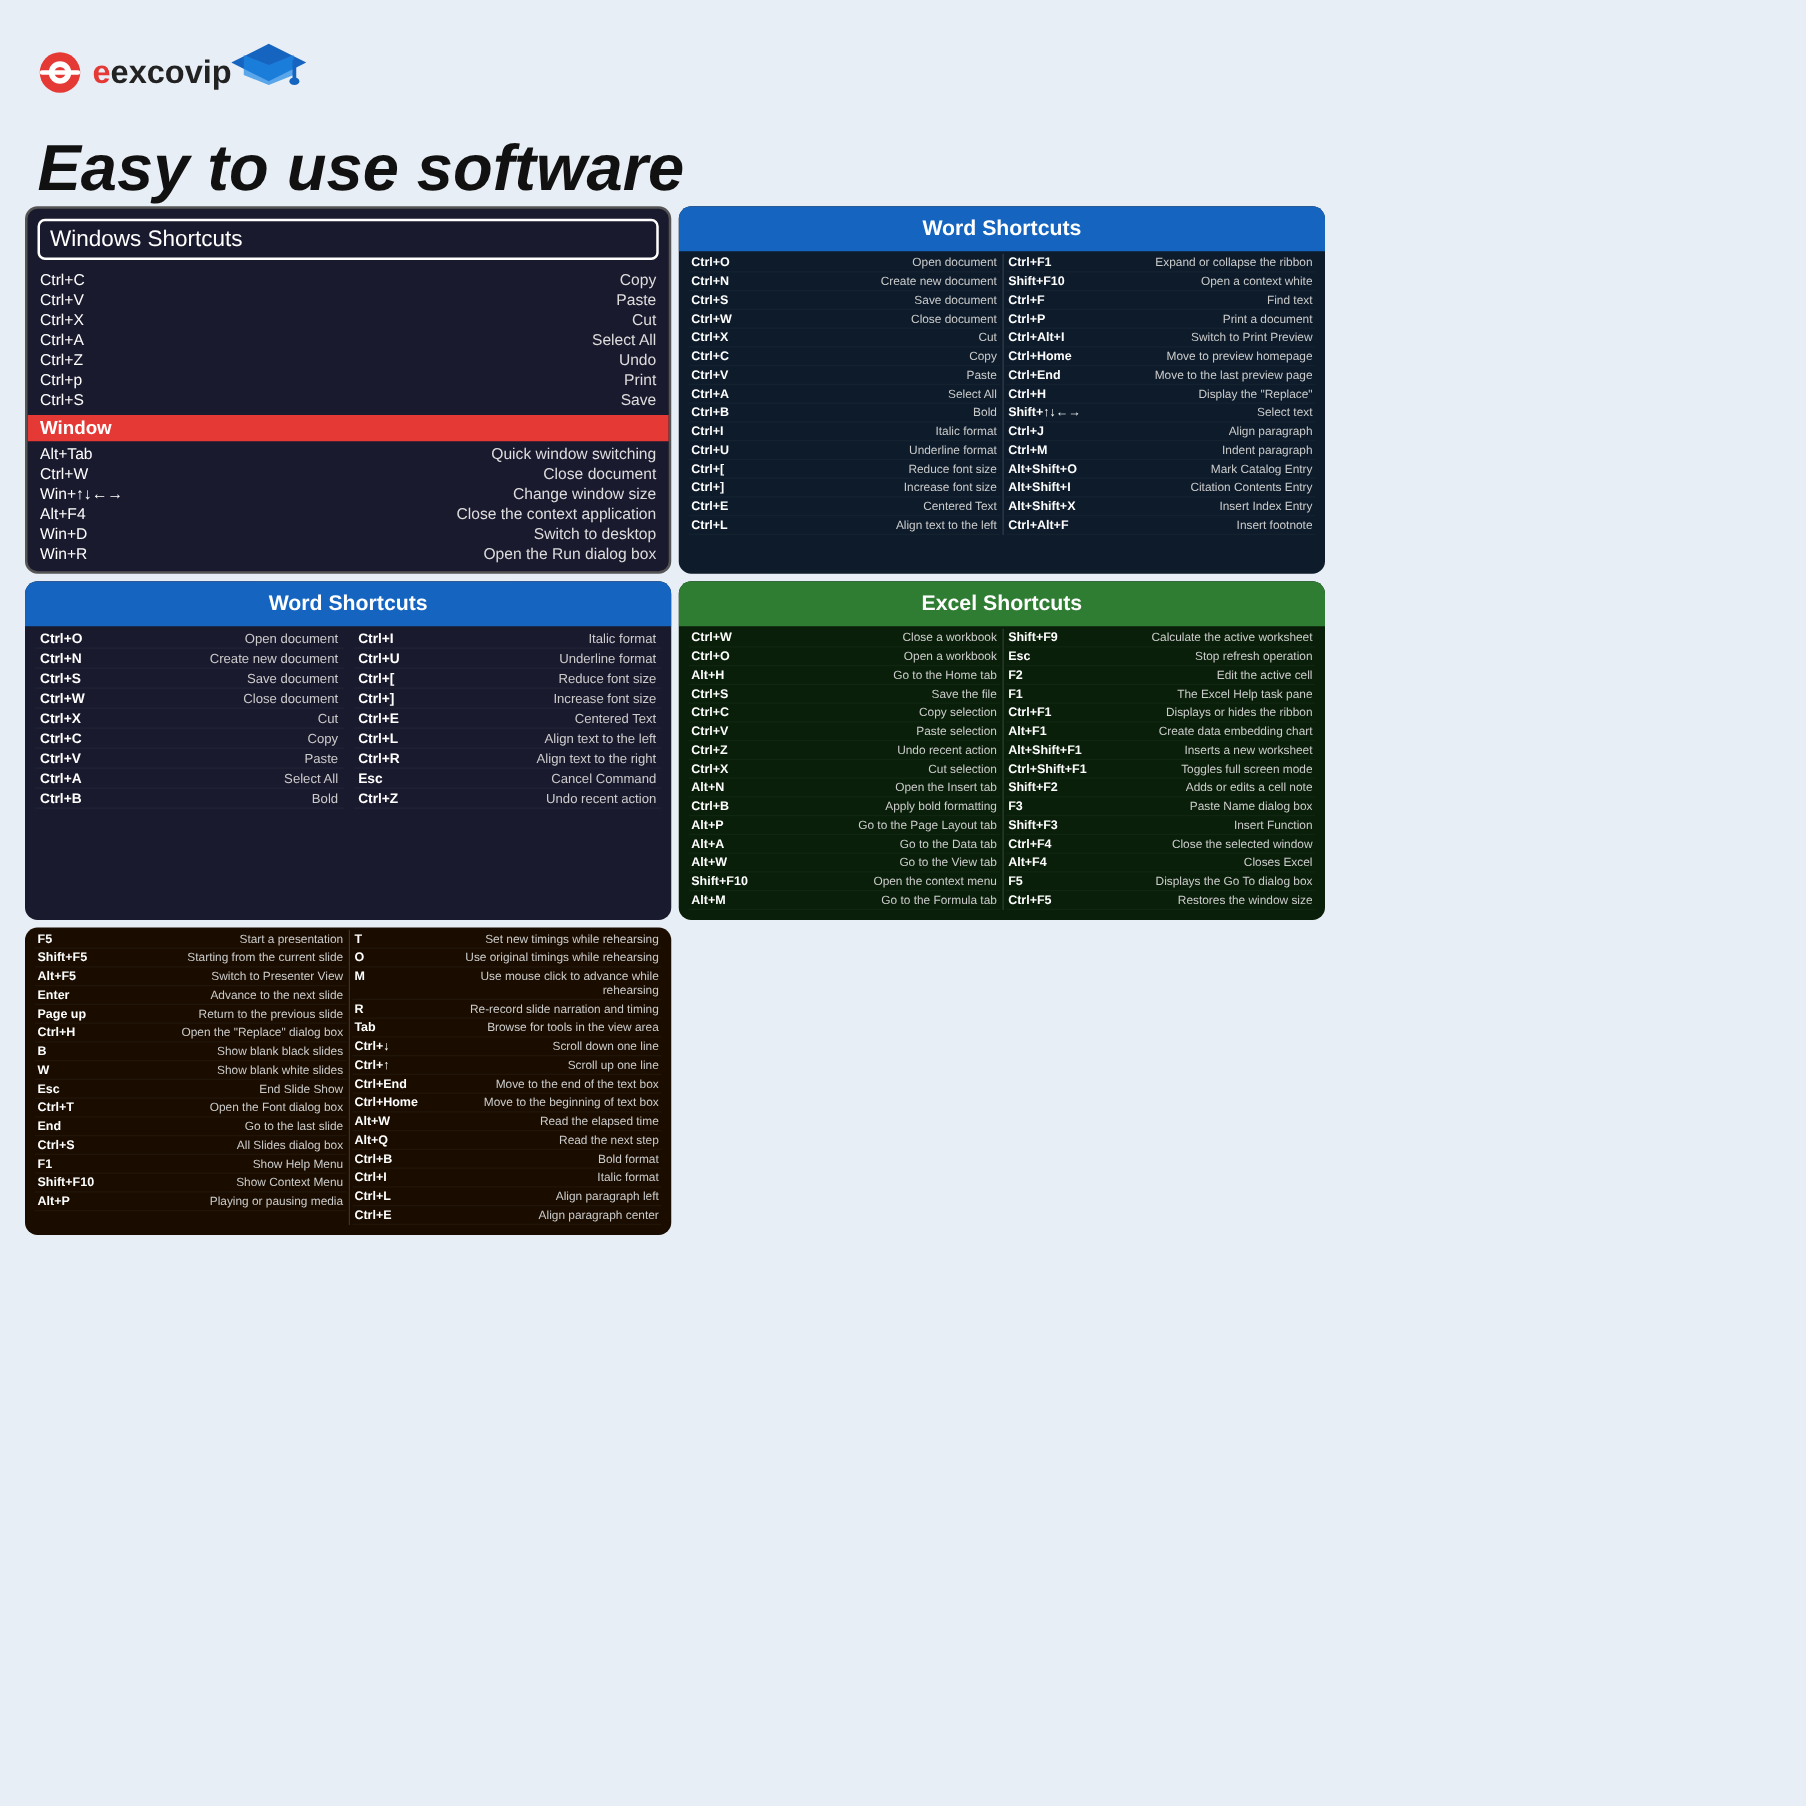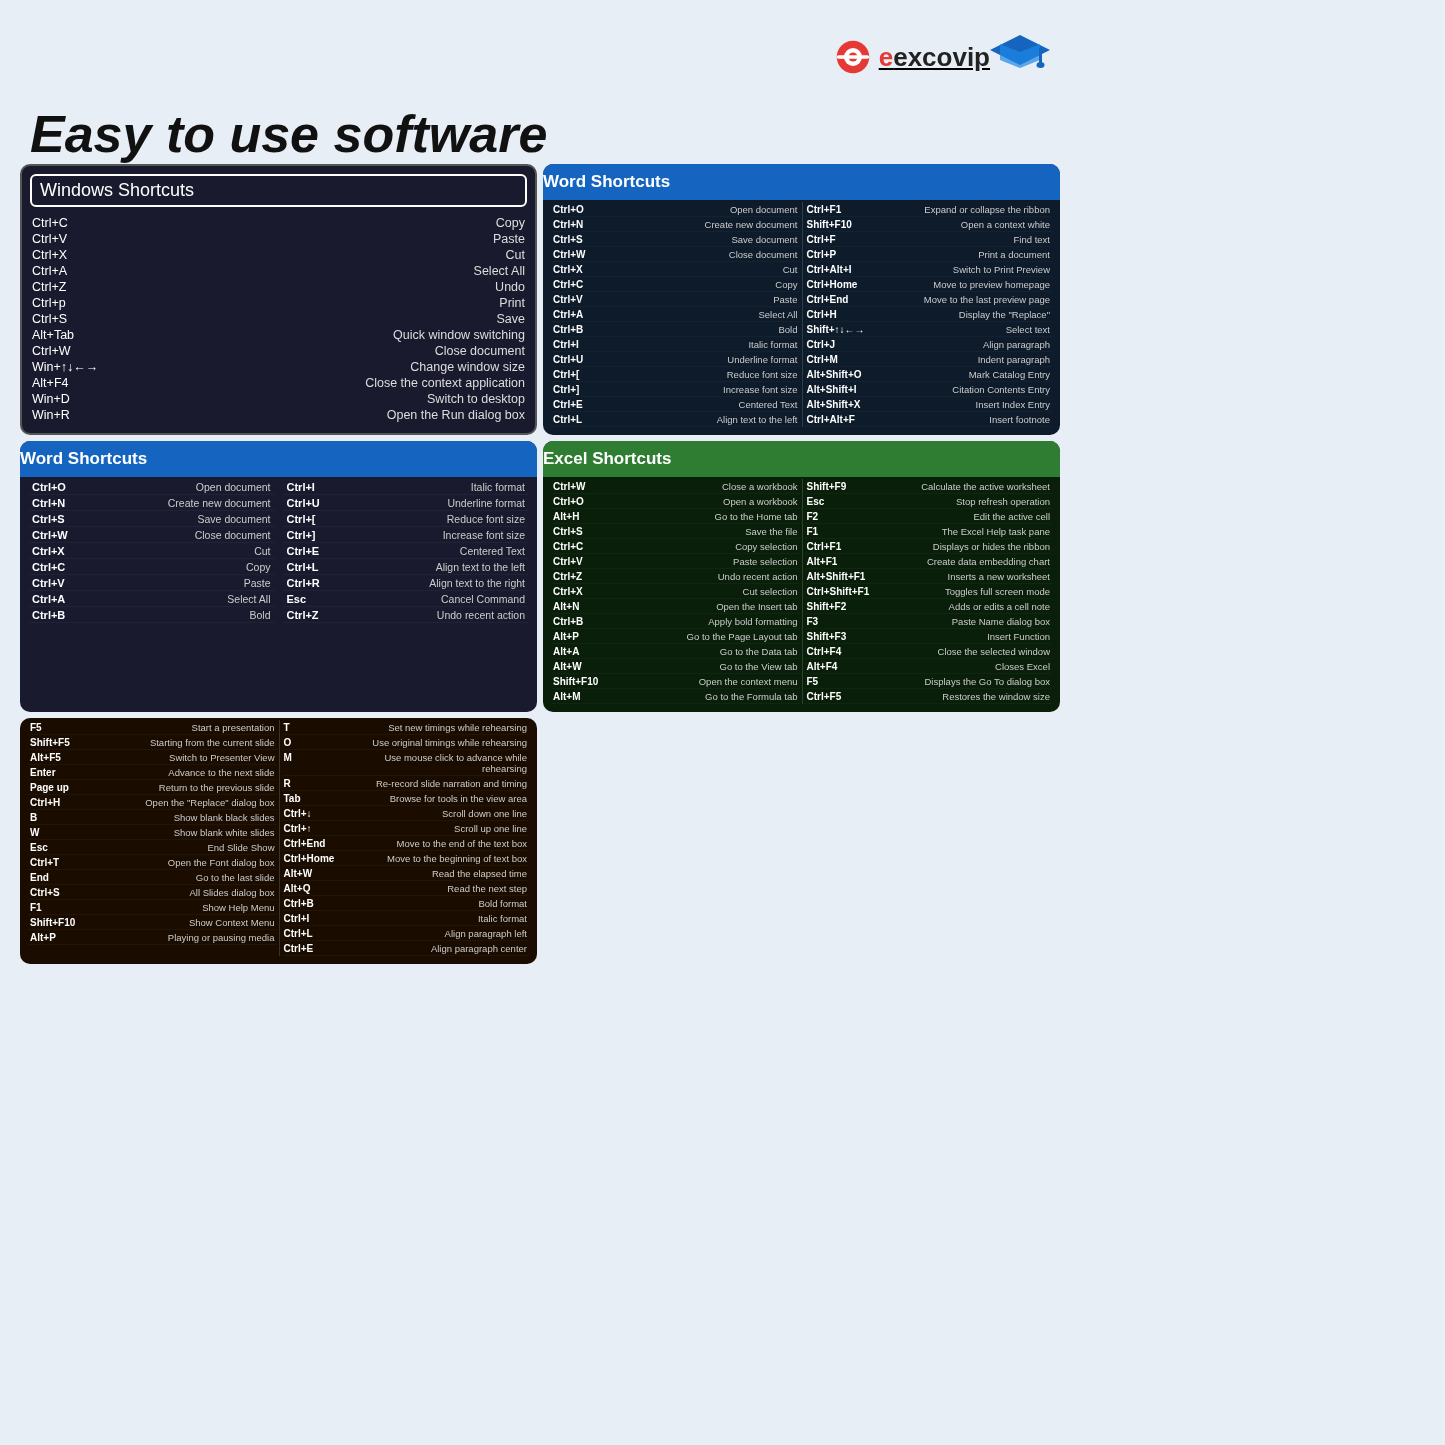--- a/index.html
+++ b/index.html
@@ -5,25 +5,24 @@
     * { box-sizing: border-box; margin: 0; padding: 0; }
     body {
       background: #e8eef5;
       font-family: Arial, sans-serif;
       width: 1080px;
       min-height: 1080px;
       padding: 20px;
     }
     .header {
       display: flex;
-      justify-content: flex-end;
+      justify-content: flex-start;
       align-items: center;
       margin-bottom: 10px;
       padding: 10px 10px;
-      text-decoration: underline;
     }
     .logo {
       display: flex;
       align-items: center;
       gap: 8px;
     }
     .logo-icon {
       width: 36px;
       height: 36px;
     }
@@ -45,21 +44,21 @@
       grid-template-columns: 1fr 1fr;
       grid-template-rows: auto auto;
       gap: 6px;
     }
     .panel {
       border-radius: 10px;
       overflow: hidden;
       padding-bottom: 6px;
     }
     .panel-header {
-      text-align: left;
+      text-align: center;
       padding: 8px 0;
       font-size: 17px;
       font-weight: bold;
       color: white;
     }
     
     .panel-windows {
       background: #1a1a2e;
       border: 2px solid #555;
     }
@@ -231,20 +230,21 @@
         </div>
         <div class="shortcut-row">
           <span class="key">Ctrl+p</span>
           <span class="desc">Print</span>
         </div>
         <div class="shortcut-row">
           <span class="key">Ctrl+S</span>
           <span class="desc">Save</span>
         </div>
       </div>
+    <div class="section-label" style="margin-top:4px;">Window</div>
     <div id="windows-window-list">
         <div class="shortcut-row">
           <span class="key">Alt+Tab</span>
           <span class="desc">Quick window switching</span>
         </div>
         <div class="shortcut-row">
           <span class="key">Ctrl+W</span>
           <span class="desc">Close document</span>
         </div>
         <div class="shortcut-row">

